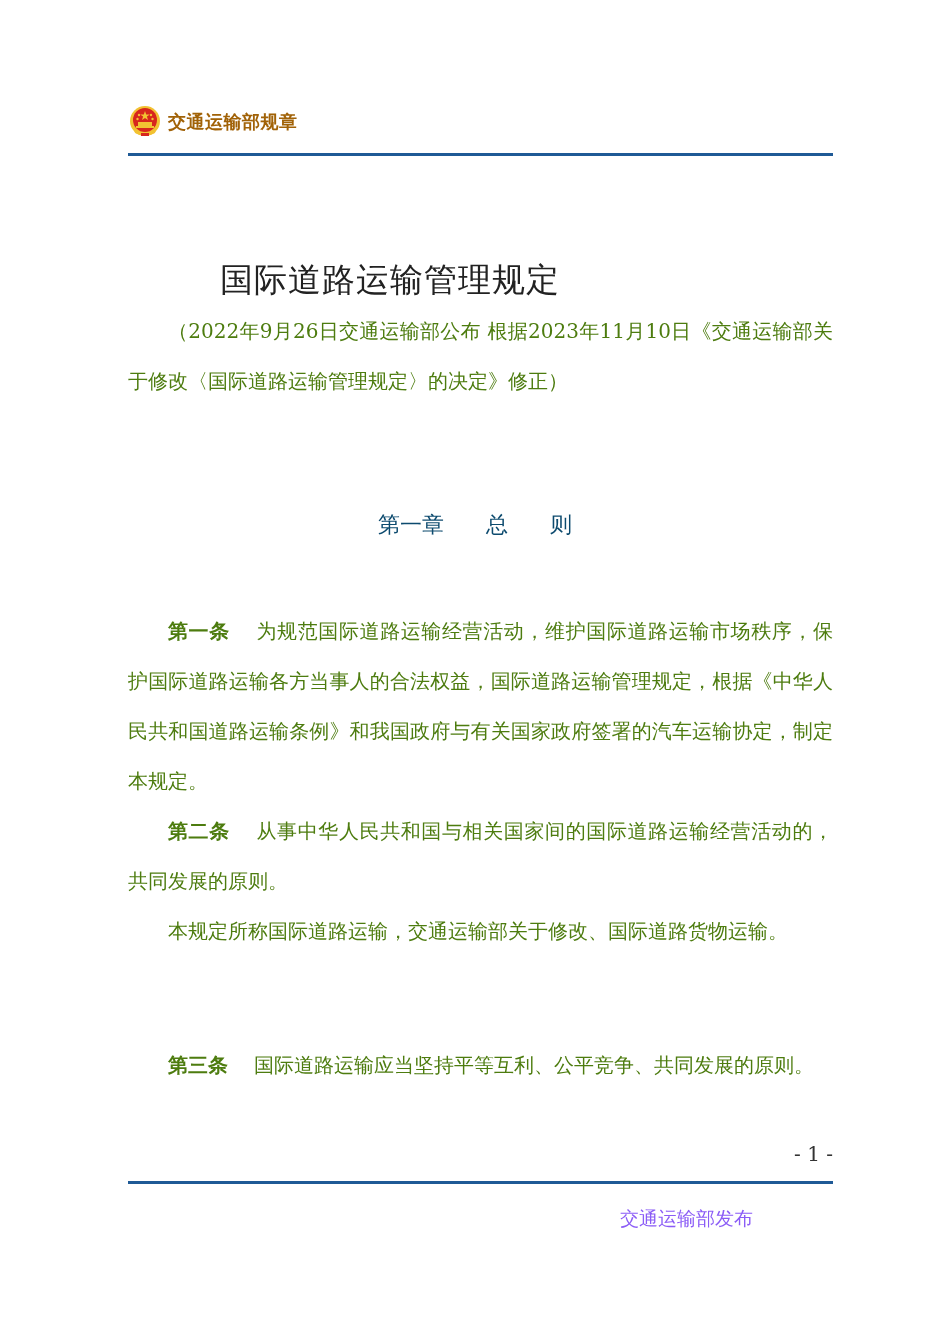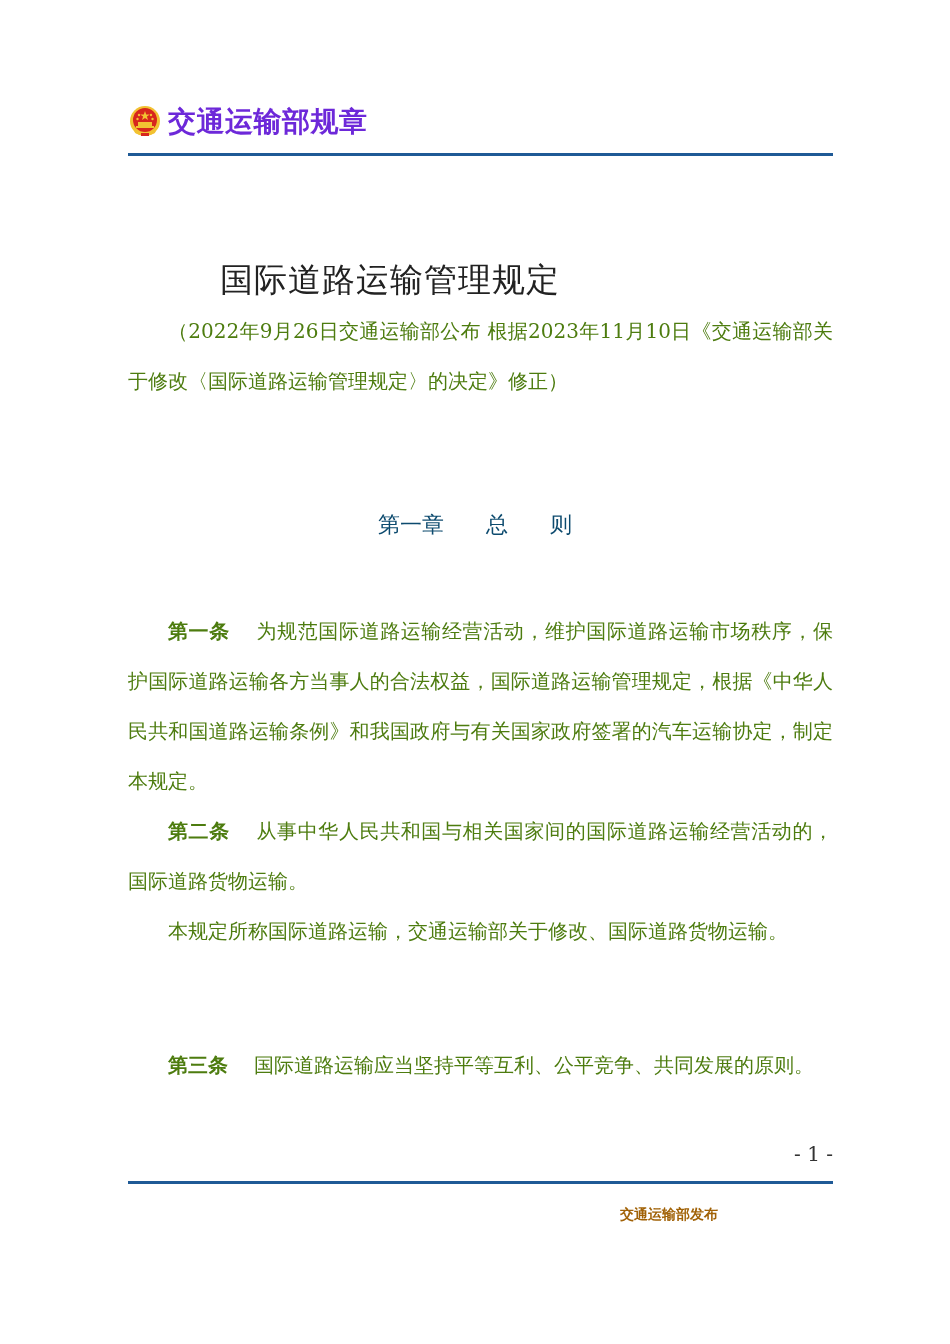--- a/index.html
+++ b/index.html
@@ -1,36 +1,36 @@
 <!DOCTYPE html>
 <html><head>
 <meta charset="utf-8">
 <style>
   html, body { margin: 0; padding: 0; background: #ffffff; }
   body { width: 950px; height: 1344px; position: relative; overflow: hidden;
          font-family: "DejaVu Serif", "Liberation Serif", serif; color: #222; }
   .header { position: absolute; left: 128px; top: 104px; height: 36px; display: flex; align-items: center; }
   .emblem { width: 34px; height: 34px; margin-right: 6px; }
   .header-title { font-family: "DejaVu Sans", "Liberation Sans", sans-serif; font-weight: bold;
-                  font-size: 28px; color: #6d28d9; letter-spacing: 0.5px; }
+                  font-size: 18px; color: #a16207; letter-spacing: 0.5px; }
   .rule-top { position: absolute; left: 128px; top: 153px; width: 705px; height: 3px; background: #1f5a96; }
   .doc-title { position: absolute; left: 0; width: 780px; top: 258px; text-align: center;
                font-size: 33px; color: #222; letter-spacing: 1px; }
   .para { position: absolute; left: 128px; width: 705px; font-size: 20px; line-height: 50px;
           text-align: justify; color: #4d7c0f; }
   .indent { text-indent: 2em; }
   .chapter { position: absolute; left: 0; width: 950px; top: 510px; text-align: center;
              font-family: "DejaVu Sans", "Liberation Sans", sans-serif; font-size: 22px; color: #0c4a6e; }
   .chapter .gap { display: inline-block; width: 28px; }
   .art-label { font-family: Liberation Sans, sans-serif; font-weight: bold; }
   .art-gap { display: inline-block; width: 26px; }
   .pagenum { position: absolute; left: 760px; width: 73px; top: 1142px; text-align: right; font-size: 20px; color: #333; }
   .rule-bottom { position: absolute; left: 128px; top: 1181px; width: 705px; height: 3px; background: #1f5a96; }
   .footer { position: absolute; left: 620px; top: 1206px; font-family: "DejaVu Sans", "Liberation Sans", sans-serif;
-            font-weight: bold; font-size: 14px; color: #a16207; }
+            font-weight: normal; font-size: 19px; color: #8b5cf6; }
 </style>
 </head>
 <body>
 
 <div class="header">
   <svg class="emblem" viewBox="0 0 34 34">
     <circle cx="17" cy="16" r="15" fill="#f2c232"></circle>
     <circle cx="17" cy="15" r="12" fill="#d7261d"></circle>
     <polygon points="17,6 18.2,9.5 21.8,9.5 18.9,11.6 20,15 17,12.9 14,15 15.1,11.6 12.2,9.5 15.8,9.5" fill="#f2c232"></polygon>
     <circle cx="11" cy="10" r="1.2" fill="#f2c232"></circle>
@@ -56,21 +56,21 @@
   <span>总</span>
   <span class="gap"></span>
   <span>则</span>
 </div>
 
 <div class="para indent" style="top: 606px;">
   <span class="art-label">第一条</span><span class="art-gap"></span><span>为规范国际道路运输经营活动，维护国际道路运输市场秩序，保护国际道路运输各方当事人的合法权益，国际道路运输管理规定，根据《中华人民共和国道路运输条例》和我国政府与有关国家政府签署的汽车运输协定，制定本规定。</span>
 </div>
 
 <div class="para indent" style="top: 806px;">
-  <span class="art-label">第二条</span><span class="art-gap"></span><span>从事中华人民共和国与相关国家间的国际道路运输经营活动的，国际道路货物运输。</span>
+  <span class="art-label">第二条</span><span class="art-gap"></span><span>从事中华人民共和国与相关国家间的国际道路运输经营活动的，共同发展的原则。</span>
 </div>
 
 <div class="para indent" style="top: 906px;">本规定所称国际道路运输，交通运输部关于修改、国际道路货物运输。</div>
 
 <div class="para indent" style="top: 1040px;">
   <span class="art-label">第三条</span><span class="art-gap"></span><span>国际道路运输应当坚持平等互利、公平竞争、共同发展的原则。</span>
 </div>
 
 <div class="pagenum">- 1 -</div>
 <div class="rule-bottom"></div>

